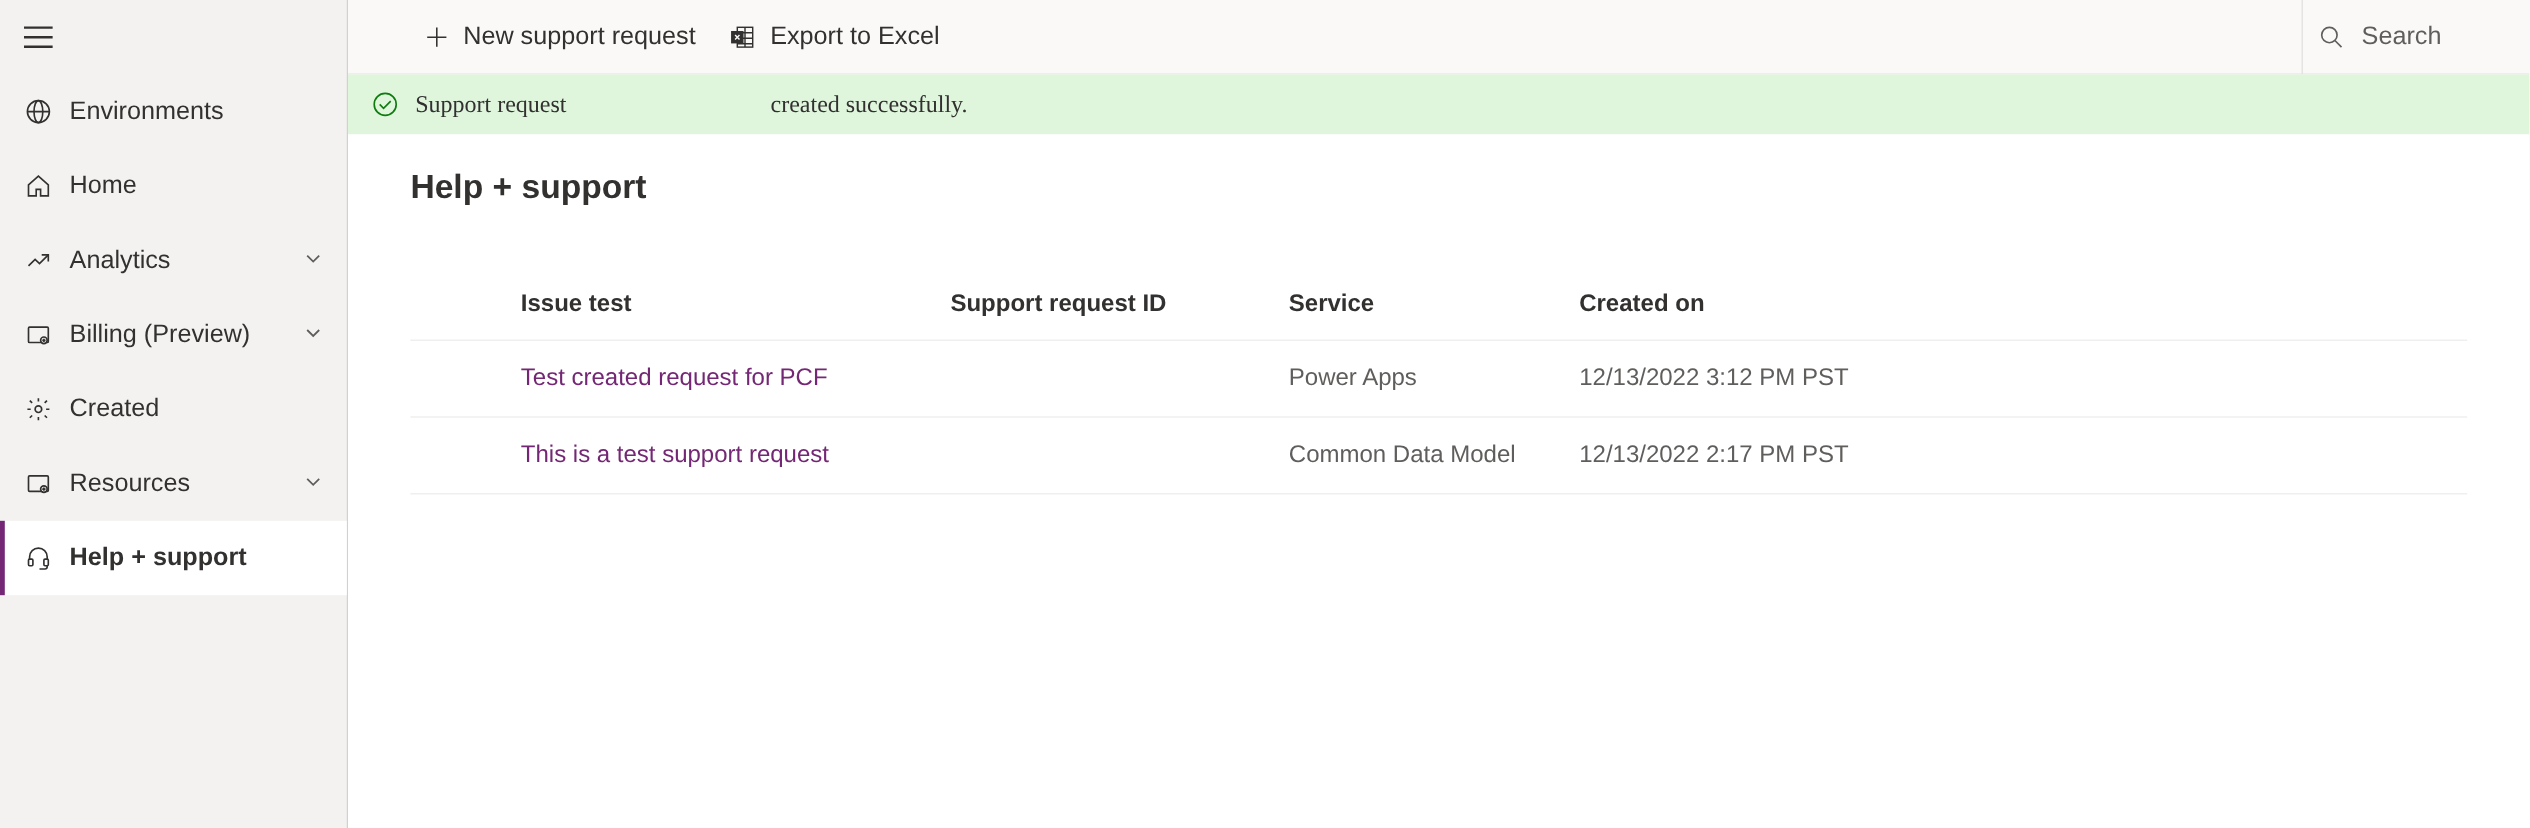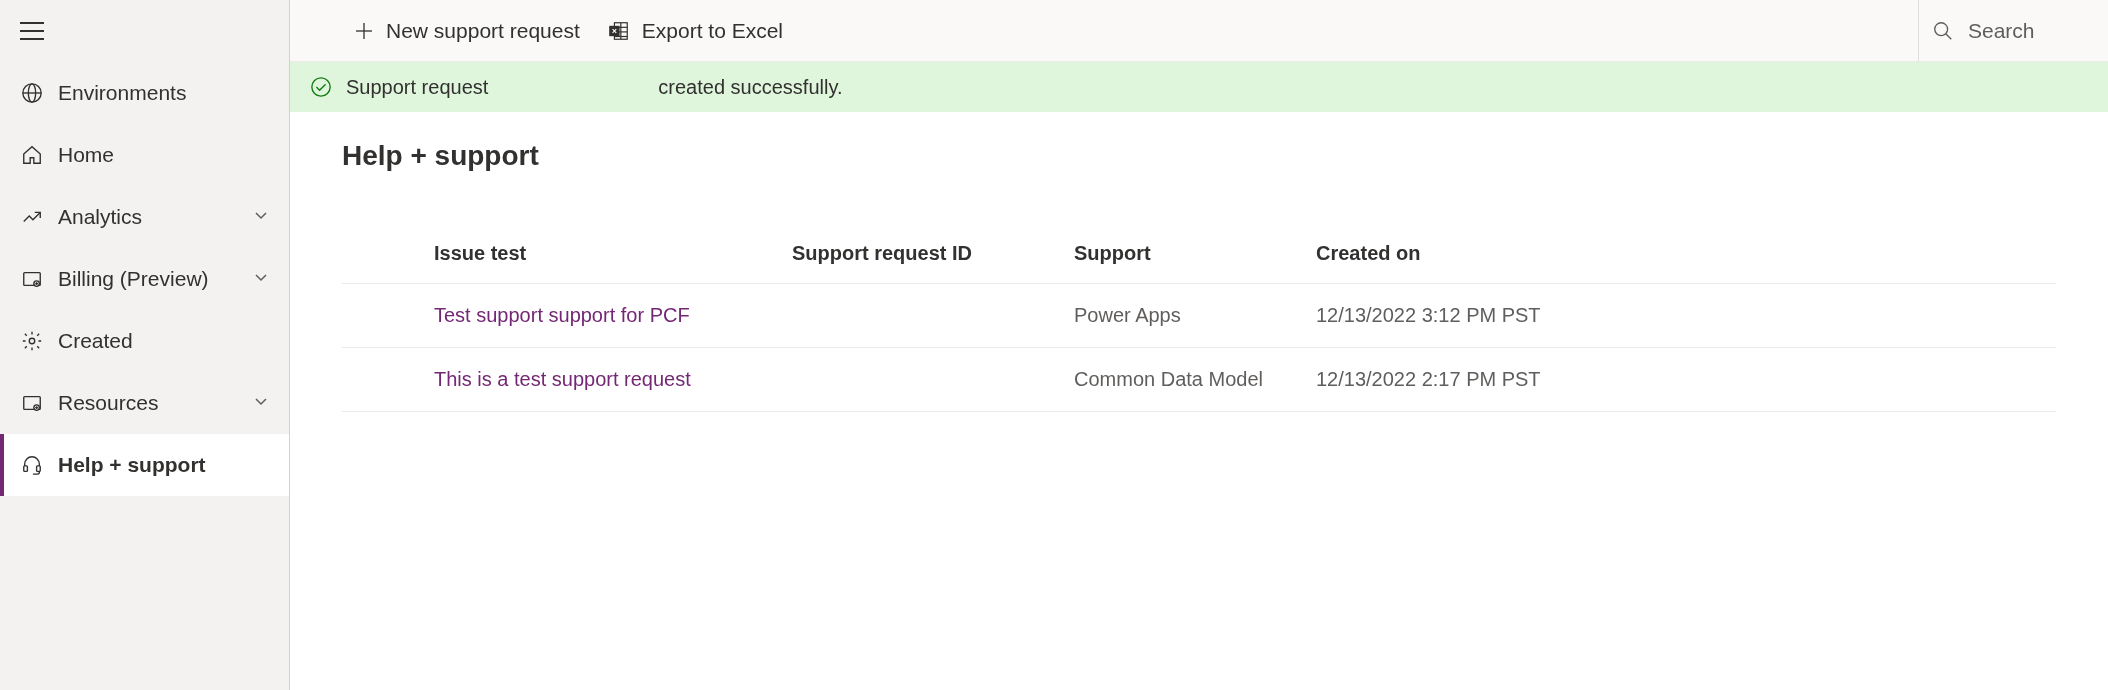--- a/index.html
+++ b/index.html
@@ -133,20 +133,21 @@
 
     
     .notification {
       background: #dff6dd;
       height: 50px;
       display: flex;
       align-items: center;
       padding-left: 20px;
       font-size: 20px;
       color: #323130;
+      font-family: Liberation Serif, serif;
     }
     .notif-icon {
       margin-right: 14px;
       display: flex;
     }
     .notif-bold {
       margin-right: 170px;
     }
 
     
@@ -358,27 +359,27 @@
   </div>
 
   <div class="content">
     <h1 class="page-title">Help + support</h1>
 
     <div class="table">
       <div class="table-header">
         <div class="th col-check"></div>
         <div class="th col-title">Issue test</div>
         <div class="th col-id">Support request ID</div>
-        <div class="th col-service">Support</div>
+        <div class="th col-service">Service</div>
         <div class="th col-created">Created on</div>
       </div>
 
       <div class="table-row">
         <div class="td col-check"></div>
-        <div class="td col-title link">Test support support for PCF</div>
+        <div class="td col-title link">Test created request for PCF</div>
         <div class="td col-id"></div>
         <div class="td col-service">Power Apps</div>
         <div class="td col-created">12/13/2022 3:12 PM PST</div>
       </div>
 
       <div class="table-row">
         <div class="td col-check"></div>
         <div class="td col-title link">This is a test support request</div>
         <div class="td col-id"></div>
         <div class="td col-service">Common Data Model</div>

